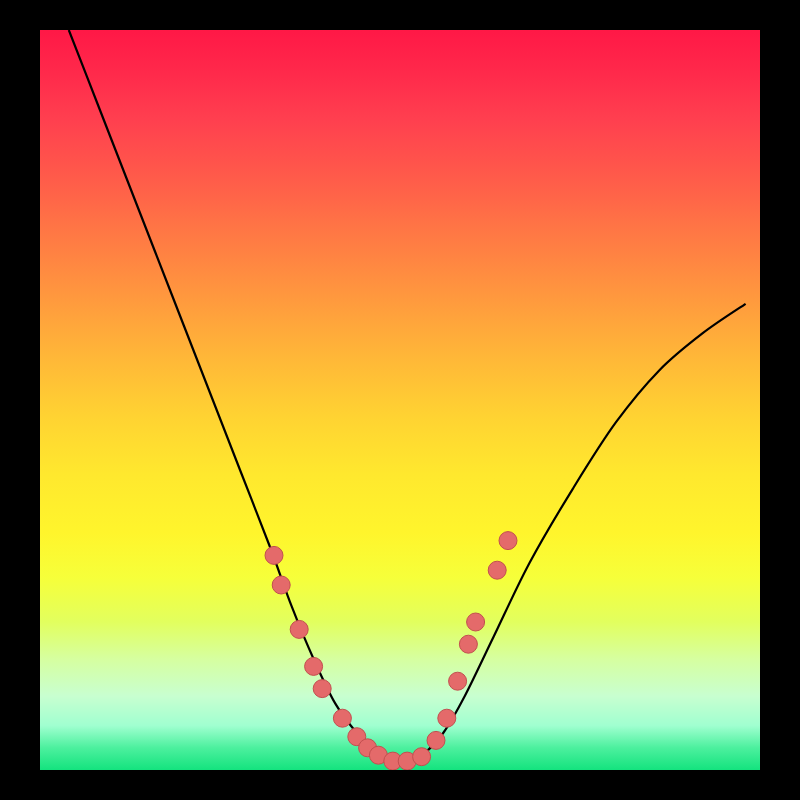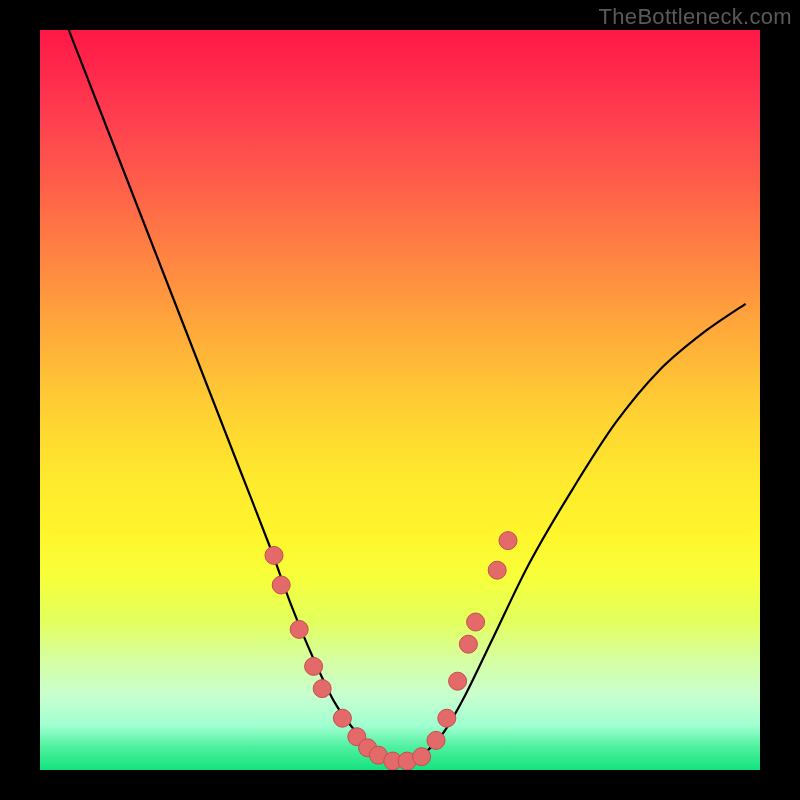--- a/index.html
+++ b/index.html
@@ -65,21 +65,20 @@
     font-size: 22px;
     letter-spacing: 0.3px;
     font-weight: 500;
   }
 </style>
 </head>
 <body>
 
 <div class="stage">
 
-  <div class="watermark">TheBottleneck.com</div>
 
   <div class="plot-box">
     <div class="rainbow"></div>
 
     <svg class="curve" width="720" height="740" viewBox="0 0 720 740" preserveAspectRatio="none">
       <path id="curve-path" d="M 28.8 0.0 C 33.6 12.3, 48.0 49.3, 57.6 74.0 C 67.2 98.7, 76.8 123.3, 86.4 148.0 C 96.0 172.7, 105.6 197.3, 115.2 222.0 C 124.8 246.7, 134.4 271.3, 144.0 296.0 C 153.6 320.7, 163.2 345.3, 172.8 370.0 C 182.4 394.7, 192.0 419.3, 201.6 444.0 C 211.2 468.7, 222.0 495.8, 230.4 518.0 C 238.8 540.2, 244.8 558.7, 252.0 577.2 C 259.2 595.7, 266.4 613.0, 273.6 629.0 C 280.8 645.0, 288.0 661.1, 295.2 673.4 C 302.4 685.7, 309.6 694.4, 316.8 703.0 C 324.0 711.6, 331.2 720.3, 338.4 725.2 C 345.6 730.1, 352.8 732.6, 360.0 732.6 C 367.2 732.6, 374.4 730.1, 381.6 725.2 C 388.8 720.3, 396.0 712.9, 403.2 703.0 C 410.4 693.1, 416.4 682.0, 424.8 666.0 C 433.2 650.0, 442.8 629.0, 453.6 606.8 C 464.4 584.6, 476.4 557.5, 489.6 532.8 C 502.8 508.1, 518.4 482.2, 532.8 458.8 C 547.2 435.4, 561.6 411.9, 576.0 392.2 C 590.4 372.5, 604.8 355.2, 619.2 340.4 C 633.6 325.6, 648.0 314.5, 662.4 303.4 C 676.8 292.3, 698.4 278.7, 705.6 273.8" fill="none" stroke="#000000" stroke-width="2.2"></path>
       <g id="markers">
           <circle cx="234.0" cy="525.4" r="9" fill="#e46a6a" stroke="#c24f4f" stroke-width="1"></circle>
           <circle cx="241.2" cy="555.0" r="9" fill="#e46a6a" stroke="#c24f4f" stroke-width="1"></circle>
           <circle cx="259.2" cy="599.4" r="9" fill="#e46a6a" stroke="#c24f4f" stroke-width="1"></circle>

